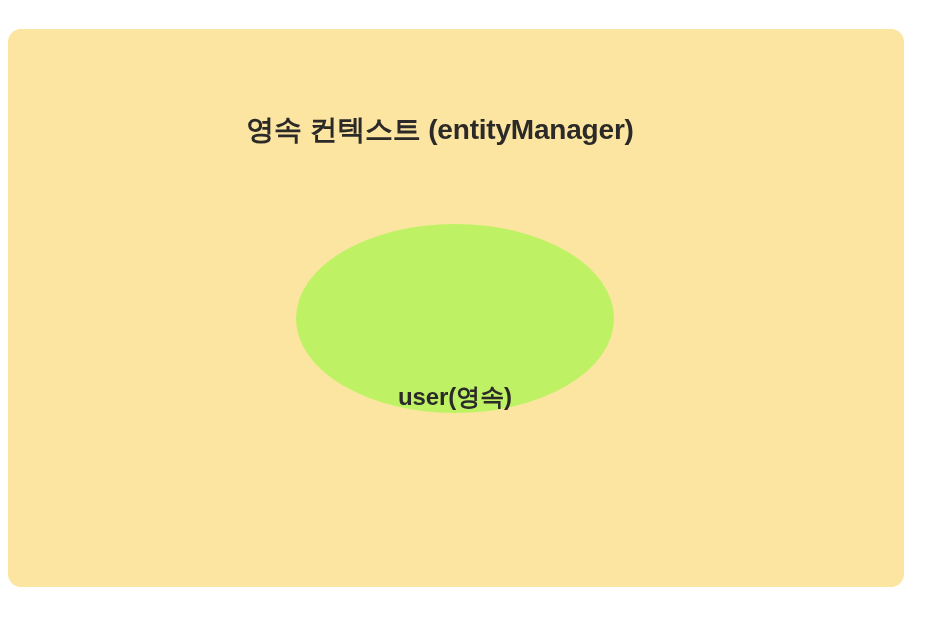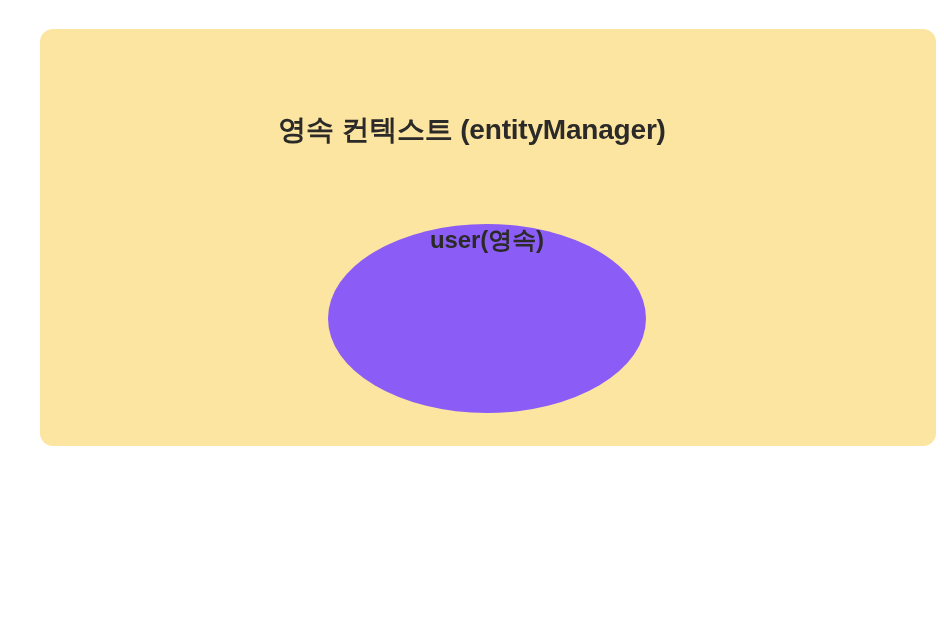--- a/index.html
+++ b/index.html
@@ -18,24 +18,24 @@
   #diagram-canvas {
     position: relative;
     width: 944px;
     height: 639px;
     background: #ffffff;
   }
 
   
   #persistence-context-box {
     position: absolute;
-    left: 40px;
+    left: 8px;
     top: 29px;
     width: 896px;
-    height: 417px;
+    height: 558px;
     background: #fce5a0;
     border-radius: 13px;
     box-sizing: border-box;
   }
 
   
   #persistence-context-title {
     position: absolute;
     left: 0;
     top: 84px;
@@ -55,24 +55,24 @@
     left: -16px;
   }
 
   
   #entity-ellipse {
     position: absolute;
     left: 288px;   
     top: 195px;    
     width: 318px;
     height: 189px;
-    background: #8b5cf6;
+    background: #bef264;
     border-radius: 50%;
     display: flex;
-    align-items: flex-start;
+    align-items: flex-end;
     justify-content: center;
   }
 
   #entity-ellipse-label {
     font-size: 24px;
     font-weight: bold;
     color: #2b2a28;
     letter-spacing: -0.1px;
     white-space: nowrap;
     user-select: none;

